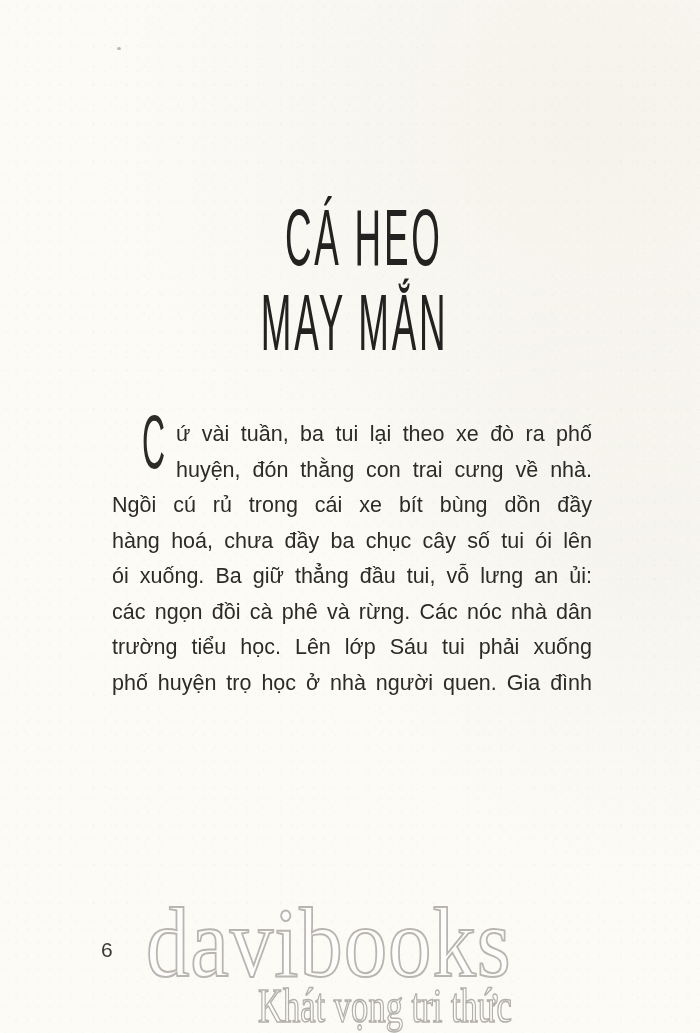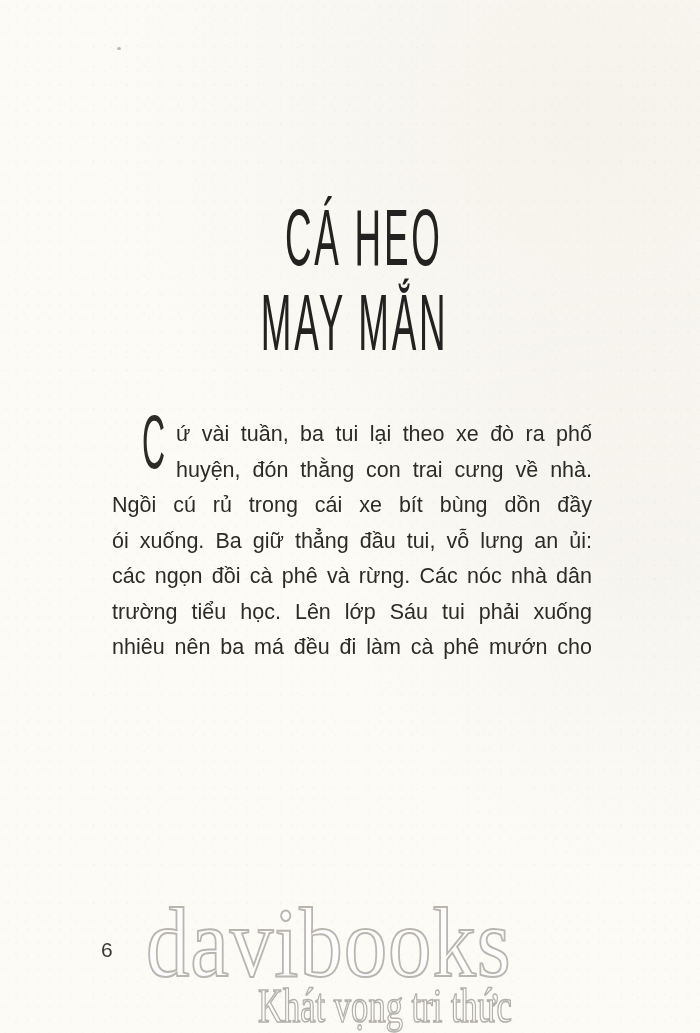--- a/index.html
+++ b/index.html
@@ -95,24 +95,25 @@
   <header>
     <div class="title-line t1">CÁ HEO</div>
     <div class="title-line t2">MAY MẮN</div>
   </header>
 
   <main class="bodytext">
     <span class="dropcap">C</span>
     <div class="line indent">ứ vài tuần, ba tui lại theo xe đò ra phố</div>
     <div class="line indent">huyện, đón thằng con trai cưng về nhà.</div>
     <div class="line">Ngồi cú rủ trong cái xe bít bùng dồn đầy</div>
+    <div class="line">hàng hoá, chưa đầy ba chục cây số tui ói lên</div>
     <div class="line">ói xuống. Ba giữ thẳng đầu tui, vỗ lưng an ủi:</div>
     <div class="line">các ngọn đồi cà phê và rừng. Các nóc nhà dân</div>
     <div class="line">trường tiểu học. Lên lớp Sáu tui phải xuống</div>
-    <div class="line">nhiêu nên ba má đều đi làm cà phê mướn cho</div>
+    <div class="line">phố huyện trọ học ở nhà người quen. Gia đình</div>
   </main>
 
   <div class="pagenum">6</div>
 
   <div>
     <div class="wm-brand">davibooks</div>
     <div class="wm-tagline">Khát vọng tri thức</div>
   </div>
 
 </div>

